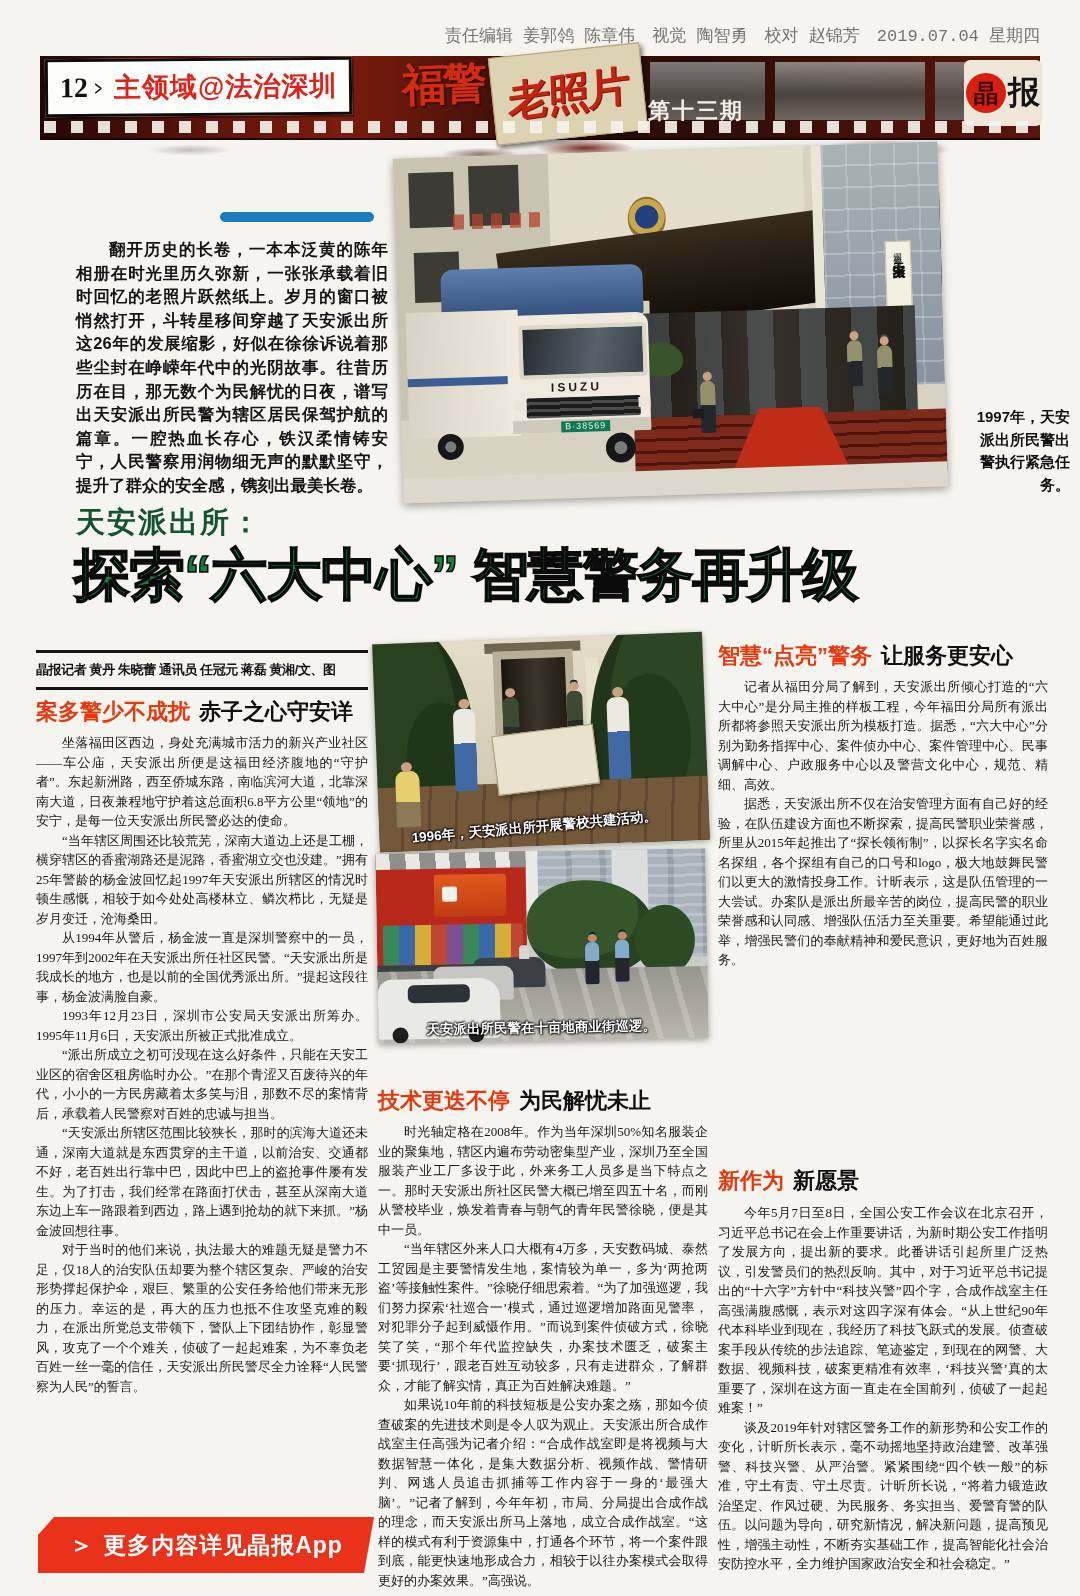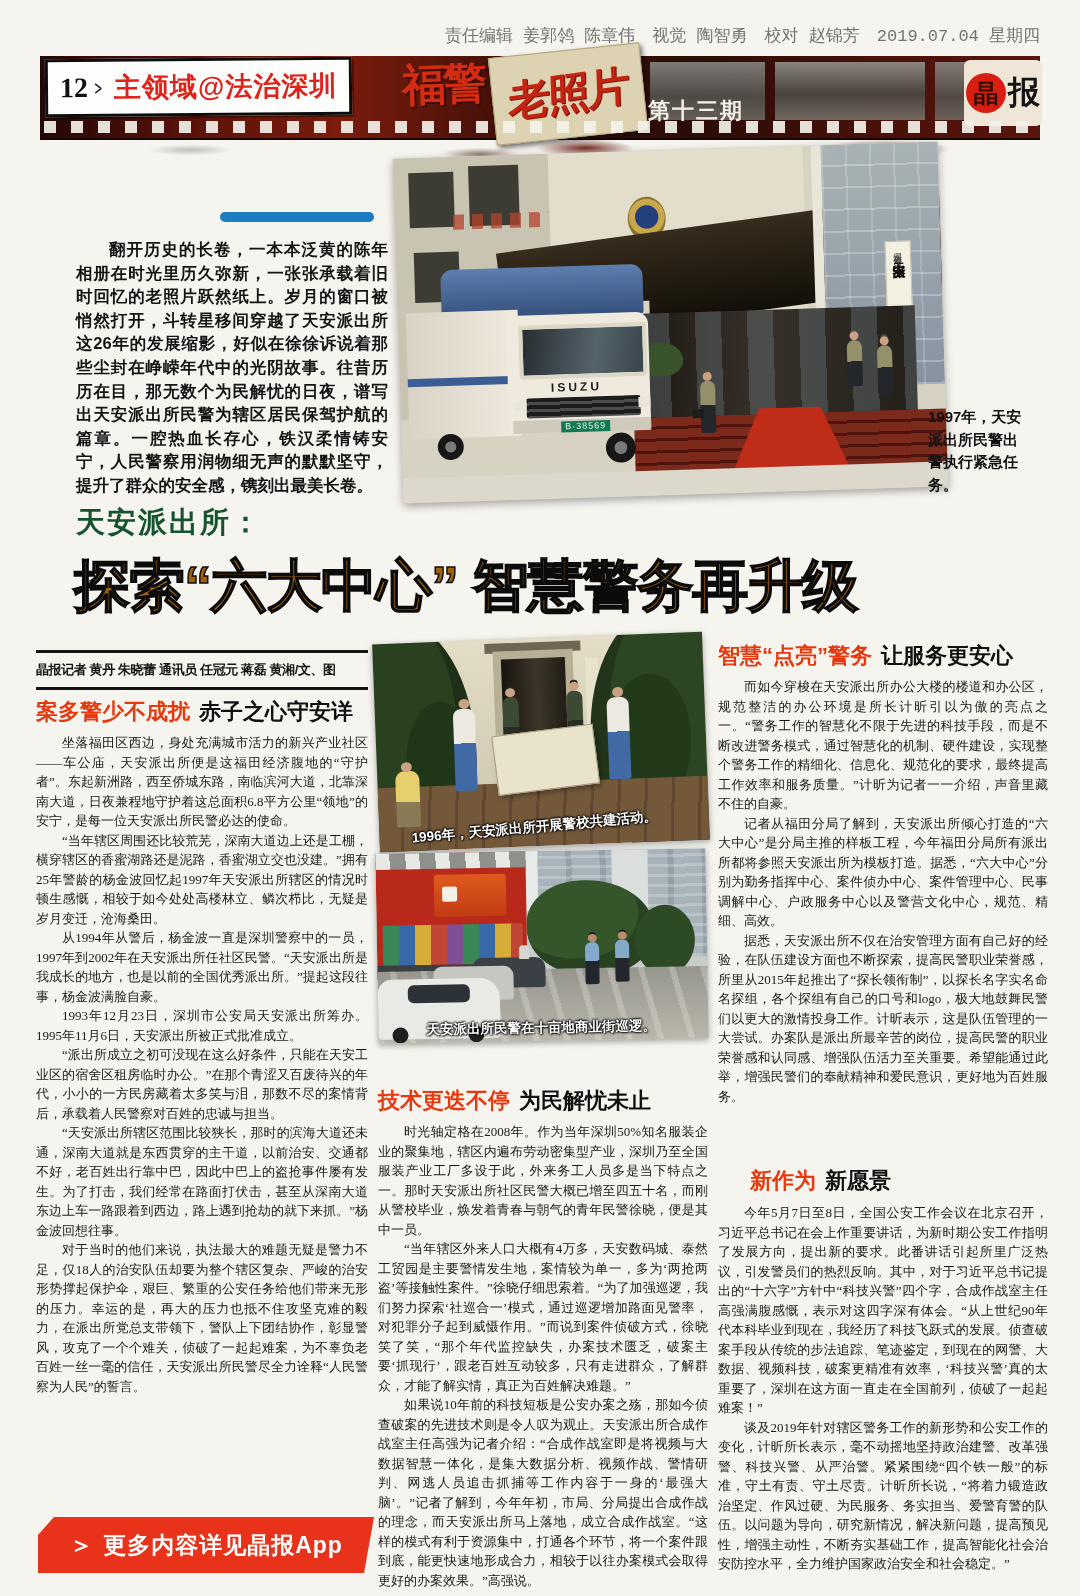--- a/index.html
+++ b/index.html
@@ -90,38 +90,38 @@
   .van-bumper{left:104px;top:153px;width:138px;height:13px;background:#cfcabc;}
   .van-plate{left:152px;top:155px;background:#0f7a54;color:#f2f2e6;font-family:"Liberation Sans",sans-serif;font-size:9px;
         padding:0 4px;line-height:11px;letter-spacing:1px;}
   .van-wheel{position:absolute;border-radius:50%;background:radial-gradient(#7a7a7a 0 28%,#171717 32%);}
   .p1-officer{position:absolute;width:15px;border-radius:7px 7px 2px 2px;
         background:linear-gradient(180deg,#93906a 0 46%,#23262b 46%);}
   .p1-officer::before{content:"";position:absolute;top:-9px;left:3px;width:9px;height:9px;border-radius:50%;
         background:#caa183;box-shadow:0 -3px 0 -1px #4c503c;}
   .p1-case{position:absolute;width:11px;height:9px;background:#1c1c1c;}
 
-  .cap1{left:928px;top:406px;width:100px;font-family:"Liberation Sans",sans-serif;font-weight:700;font-size:15px;line-height:1.5;color:#111;}
+  .cap1{left:970px;top:406px;width:100px;font-family:"Liberation Sans",sans-serif;font-weight:700;font-size:15px;line-height:1.5;color:#111;text-align:right;}
 
   
   .kicker{left:76px;top:503px;font-family:Liberation Mono, monospace;font-weight:900;font-size:29px;color:#14532d;letter-spacing:2px;}
   .headline{left:74px;top:538px;width:930px;font-family:"Liberation Sans",sans-serif;font-weight:900;font-size:56px;
-        color:#a16207;letter-spacing:-1px;-webkit-text-stroke:1.5px #0b0b0b;white-space:nowrap;margin-top:11px;}
+        color:#15803d;letter-spacing:-1px;-webkit-text-stroke:1.5px #0b0b0b;white-space:nowrap;}
 
   
   .byline{left:36px;top:650px;width:332px;border-top:3px solid #151515;border-bottom:3px solid #151515;
         padding:8px 0;font-family:"Liberation Sans",sans-serif;font-weight:700;font-size:13px;letter-spacing:-.4px;
         white-space:nowrap;color:#141414;}
   .sec-head{font-family:"Liberation Sans",sans-serif;font-weight:900;font-size:22px;white-space:nowrap;color:#101010;}
   .sec-head .red{color:#e8380d;margin-right:9px;}
   .col-body p{font-size:13px;line-height:19.5px;margin:0;text-align:justify;text-indent:2em;color:#191919;}
   .sec1-head{left:36px;top:697px;} .sec1-body{left:36px;top:733px;width:332px;}
   .sec2-head{left:378px;top:1086px;} .sec2-body{left:378px;top:1122px;width:330px;}
   .sec3-head{left:718px;top:641px;} .sec3-body{left:718px;top:677px;width:330px;}
-  .sec4-head{left:718px;top:1166px;margin-left:32px;} .sec4-body{left:718px;top:1203px;width:330px;}
+  .sec4-head{left:718px;top:1166px;} .sec4-body{left:718px;top:1203px;width:330px;}
 
   
   .photo2{left:376px;top:638px;width:330px;height:208px;background:#d7d0bb;transform:rotate(-2.2deg);
         overflow:hidden;box-shadow:0 2px 6px rgba(0,0,0,.35);}
   .p2-bldg{left:70px;top:0;width:190px;height:148px;background:linear-gradient(#e3ddc8,#d1cbb5);}
   .p2-lintel{left:112px;top:4px;width:96px;height:10px;background:#6e6652;}
   .p2-doorframe{left:120px;top:12px;width:80px;height:112px;background:#b8b096;}
   .p2-door{left:128px;top:20px;width:64px;height:104px;background:linear-gradient(90deg,#18140e,#3c352a 55%,#221d15);}
   .p2-signr{left:212px;top:22px;width:13px;height:92px;background:#eae4ce;opacity:.85;}
   .p2-tree{position:absolute;}
@@ -331,21 +331,20 @@
   <div class="abs col-body sec2-body">
       <p>时光轴定格在2008年。作为当年深圳50%知名服装企业的聚集地，辖区内遍布劳动密集型产业，深圳乃至全国服装产业工厂多设于此，外来务工人员多是当下特点之一。那时天安派出所社区民警大概已增至四五十名，而刚从警校毕业，焕发着青春与朝气的青年民警徐晓，便是其中一员。</p>
       <p>“当年辖区外来人口大概有4万多，天安数码城、泰然工贸园是主要警情发生地，案情较为单一，多为‘两抢两盗’等接触性案件。”徐晓仔细思索着。“为了加强巡逻，我们努力探索‘社巡合一’模式，通过巡逻增加路面见警率，对犯罪分子起到威慑作用。”而说到案件侦破方式，徐晓笑了笑，“那个年代监控缺失，办案技术匮乏，破案主要‘抓现行’，跟老百姓互动较多，只有走进群众，了解群众，才能了解实情，真正为百姓解决难题。”</p>
       <p>如果说10年前的科技短板是公安办案之殇，那如今侦查破案的先进技术则是令人叹为观止。天安派出所合成作战室主任高强为记者介绍：“合成作战室即是将视频与大数据智慧一体化，是集大数据分析、视频作战、警情研判、网逃人员追击抓捕等工作内容于一身的‘最强大脑’。”记者了解到，今年年初，市局、分局提出合成作战的理念，而天安派出所马上落地，成立合成作战室。“这样的模式有利于资源集中，打通各个环节，将一个案件跟到底，能更快速地形成合力，相较于以往办案模式会取得更好的办案效果。”高强说。</p>
     </div>
 
   <div class="abs sec-head sec3-head">
     <span class="red">智慧“点亮”警务</span><span>让服务更安心</span>
   </div>
   <div class="abs col-body sec3-body">
-      <p>而如今穿梭在天安派出所办公大楼的楼道和办公区，规范整洁的办公环境是所长计昕引以为傲的亮点之一。“警务工作的智慧化不限于先进的科技手段，而是不断改进警务模式，通过智慧化的机制、硬件建设，实现整个警务工作的精细化、信息化、规范化的要求，最终提高工作效率和服务质量。”计昕为记者一一介绍，声音里藏不住的自豪。</p>
       <p>记者从福田分局了解到，天安派出所倾心打造的“六大中心”是分局主推的样板工程，今年福田分局所有派出所都将参照天安派出所为模板打造。据悉，“六大中心”分别为勤务指挥中心、案件侦办中心、案件管理中心、民事调解中心、户政服务中心以及警营文化中心，规范、精细、高效。</p>
       <p>据悉，天安派出所不仅在治安管理方面有自己好的经验，在队伍建设方面也不断探索，提高民警职业荣誉感，所里从2015年起推出了“探长领衔制”，以探长名字实名命名探组，各个探组有自己的口号和logo，极大地鼓舞民警们以更大的激情投身工作。计昕表示，这是队伍管理的一大尝试。办案队是派出所最辛苦的岗位，提高民警的职业荣誉感和认同感、增强队伍活力至关重要。希望能通过此举，增强民警们的奉献精神和爱民意识，更好地为百姓服务。</p>
     </div>
 
   <div class="abs sec-head sec4-head">
     <span class="red">新作为</span><span>新愿景</span>
   </div>
   <div class="abs col-body sec4-body">
       <p>今年5月7日至8日，全国公安工作会议在北京召开，习近平总书记在会上作重要讲话，为新时期公安工作指明了发展方向，提出新的要求。此番讲话引起所里广泛热议，引发警员们的热烈反响。其中，对于习近平总书记提出的“十六字”方针中“科技兴警”四个字，合成作战室主任高强满腹感慨，表示对这四字深有体会。“从上世纪90年代本科毕业到现在，我经历了科技飞跃式的发展。侦查破案手段从传统的步法追踪、笔迹鉴定，到现在的网警、大数据、视频科技，破案更精准有效率，‘科技兴警’真的太重要了，深圳在这方面一直走在全国前列，侦破了一起起难案！”</p>
       <p>谈及2019年针对辖区警务工作的新形势和公安工作的变化，计昕所长表示，毫不动摇地坚持政治建警、改革强警、科技兴警、从严治警。紧紧围绕“四个铁一般”的标准，守土有责、守土尽责。计昕所长说，“将着力锻造政治坚定、作风过硬、为民服务、务实担当、爱警育警的队伍。以问题为导向，研究新情况，解决新问题，提高预见性，增强主动性，不断夯实基础工作，提高智能化社会治安防控水平，全力维护国家政治安全和社会稳定。”</p>

